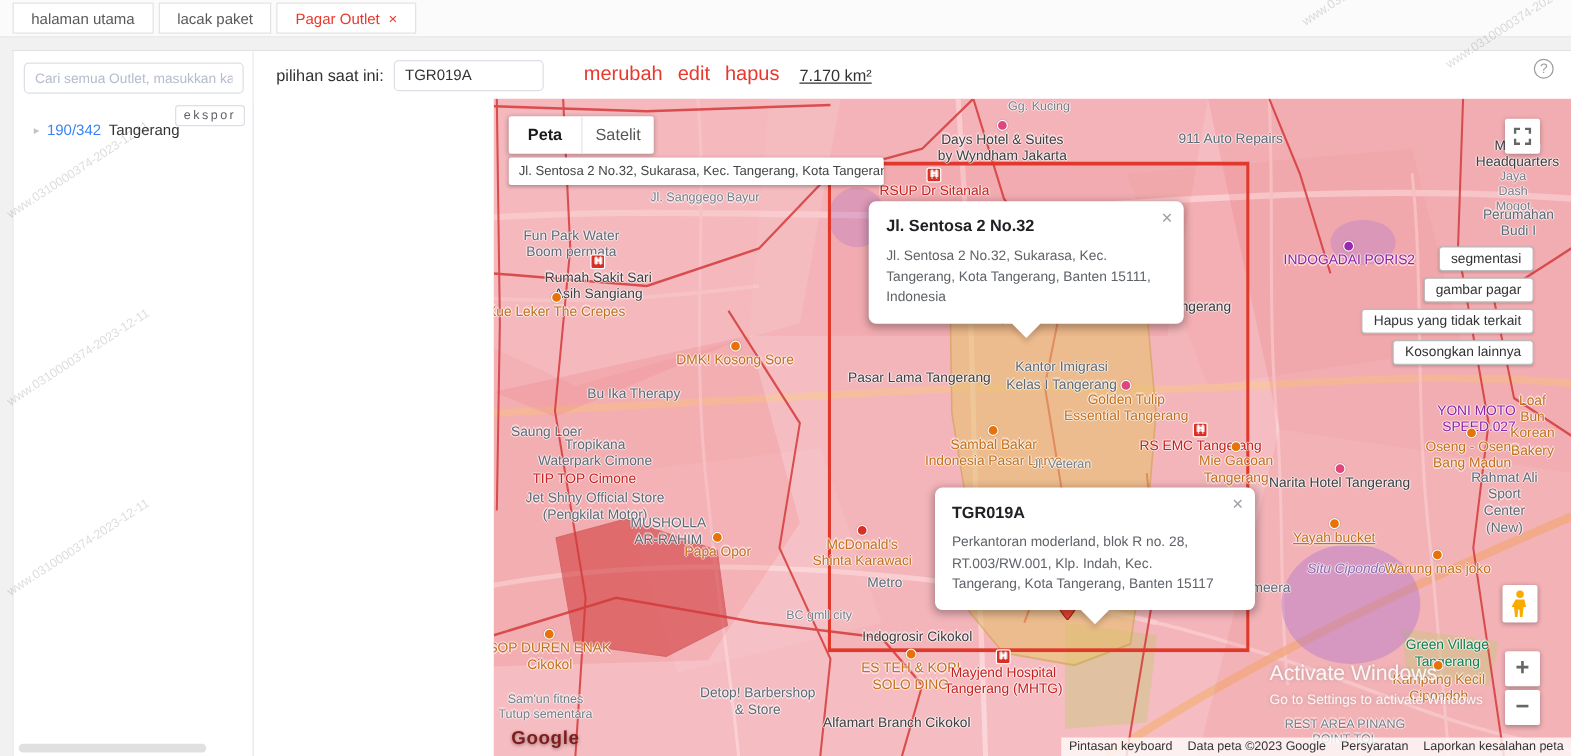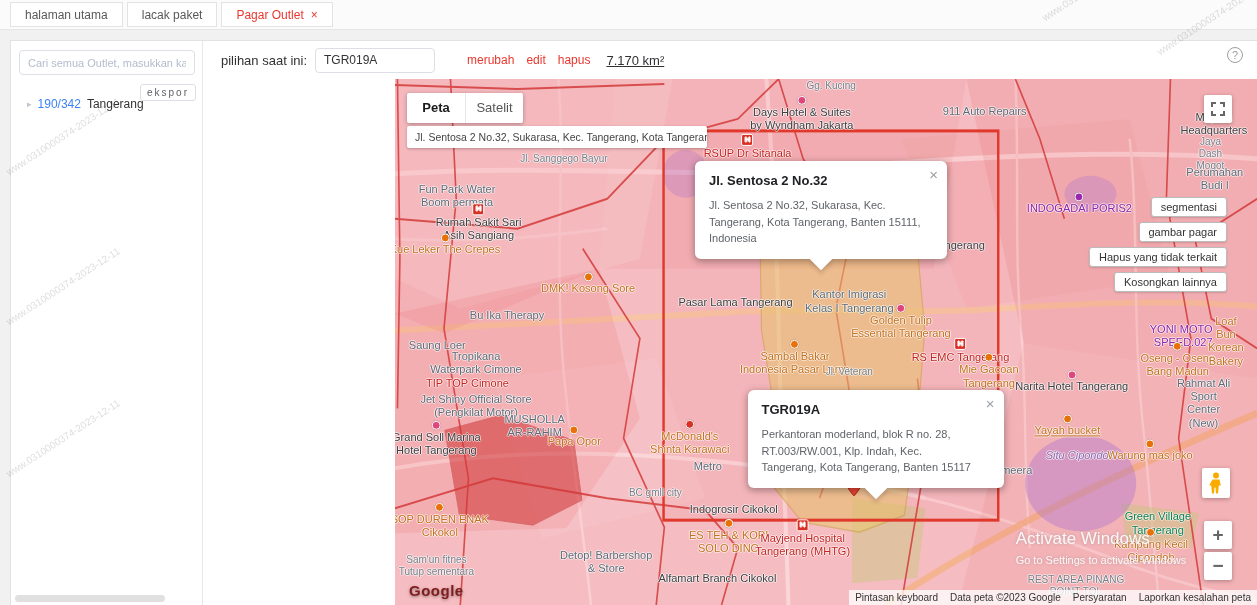--- a/index.html
+++ b/index.html
@@ -31,21 +31,21 @@
   .tname{color:#333;}
   .hscroll{position:absolute;left:4px;bottom:3px;width:150px;height:7px;background:#e0e0e0;border-radius:4px;cursor:pointer;}
 
   
   .content{position:absolute;left:192px;top:0;right:0;bottom:0;}
   .toolbar{position:absolute;left:0;top:0;right:0;height:38px;display:flex;align-items:center;
     padding-left:18px;font-size:13px;color:#303133;background:#fff;}
   .sel-label{margin-right:8px;}
   .sel-input{width:120px;height:25px;border:1px solid #dcdfe6;border-radius:4px;font-size:12px;
     padding:0 8px;color:#333;outline:none;background:#fff;}
-  .lnk{color:#e8382e;font-size:12px;margin-left:12px;cursor:pointer;}
+  .lnk{color:#e8382e;font-size:16px;margin-left:12px;cursor:pointer;}
   .lnk.first{margin-left:32px;}
   .area-text{margin-left:16px;font-size:13px;color:#303133;text-decoration:underline;}
   .help{position:absolute;right:14px;top:6px;width:16px;height:16px;border:1px solid #9e9e9e;border-radius:50%;
     color:#9e9e9e;font-size:11px;display:flex;align-items:center;justify-content:center;cursor:pointer;}
 
   
   .map{position:absolute;left:192px;top:38px;right:0;bottom:0;overflow:hidden;background:#f5bcc1;}
   .map svg.base{position:absolute;inset:0;width:100%;height:100%;}
 
   .labels{position:absolute;inset:0;z-index:4;pointer-events:none;}
@@ -333,25 +333,20 @@
 (Pengkilat Motor)</span>
           </div>
           <div class="map-label c-gray" style="left: 16.2%; top: 65.9%;">
             <span class="txt">MUSHOLLA
 AR-RAHIM</span>
           </div>
           <div class="map-label c-orange" style="left: 78%; top: 65.9%; text-decoration: underline;">
             <span class="poi-dot" style="background: rgb(232, 113, 10);"></span>
             <span class="txt">Yayah bucket</span>
           </div>
-          <div class="map-label c-dark" style="left: 4.8%; top: 68.4%;">
-            <span class="poi-dot" style="background: rgb(224, 69, 123);"></span>
-            <span class="txt">Grand Soll Marina
-Hotel Tangerang</span>
-          </div>
           <div class="map-label c-orange" style="left: 20.8%; top: 68%;">
             <span class="poi-dot" style="background: rgb(232, 113, 10);"></span>
             <span class="txt">Papa Opor</span>
           </div>
           <div class="map-label c-orange" style="left: 34.2%; top: 68.2%;">
             <span class="poi-dot" style="background: rgb(217, 48, 37);"></span>
             <span class="txt">McDonald's
 Shinta Karawaci</span>
           </div>
           <div class="map-label c-water" style="left: 79.5%; top: 71.6%;">

